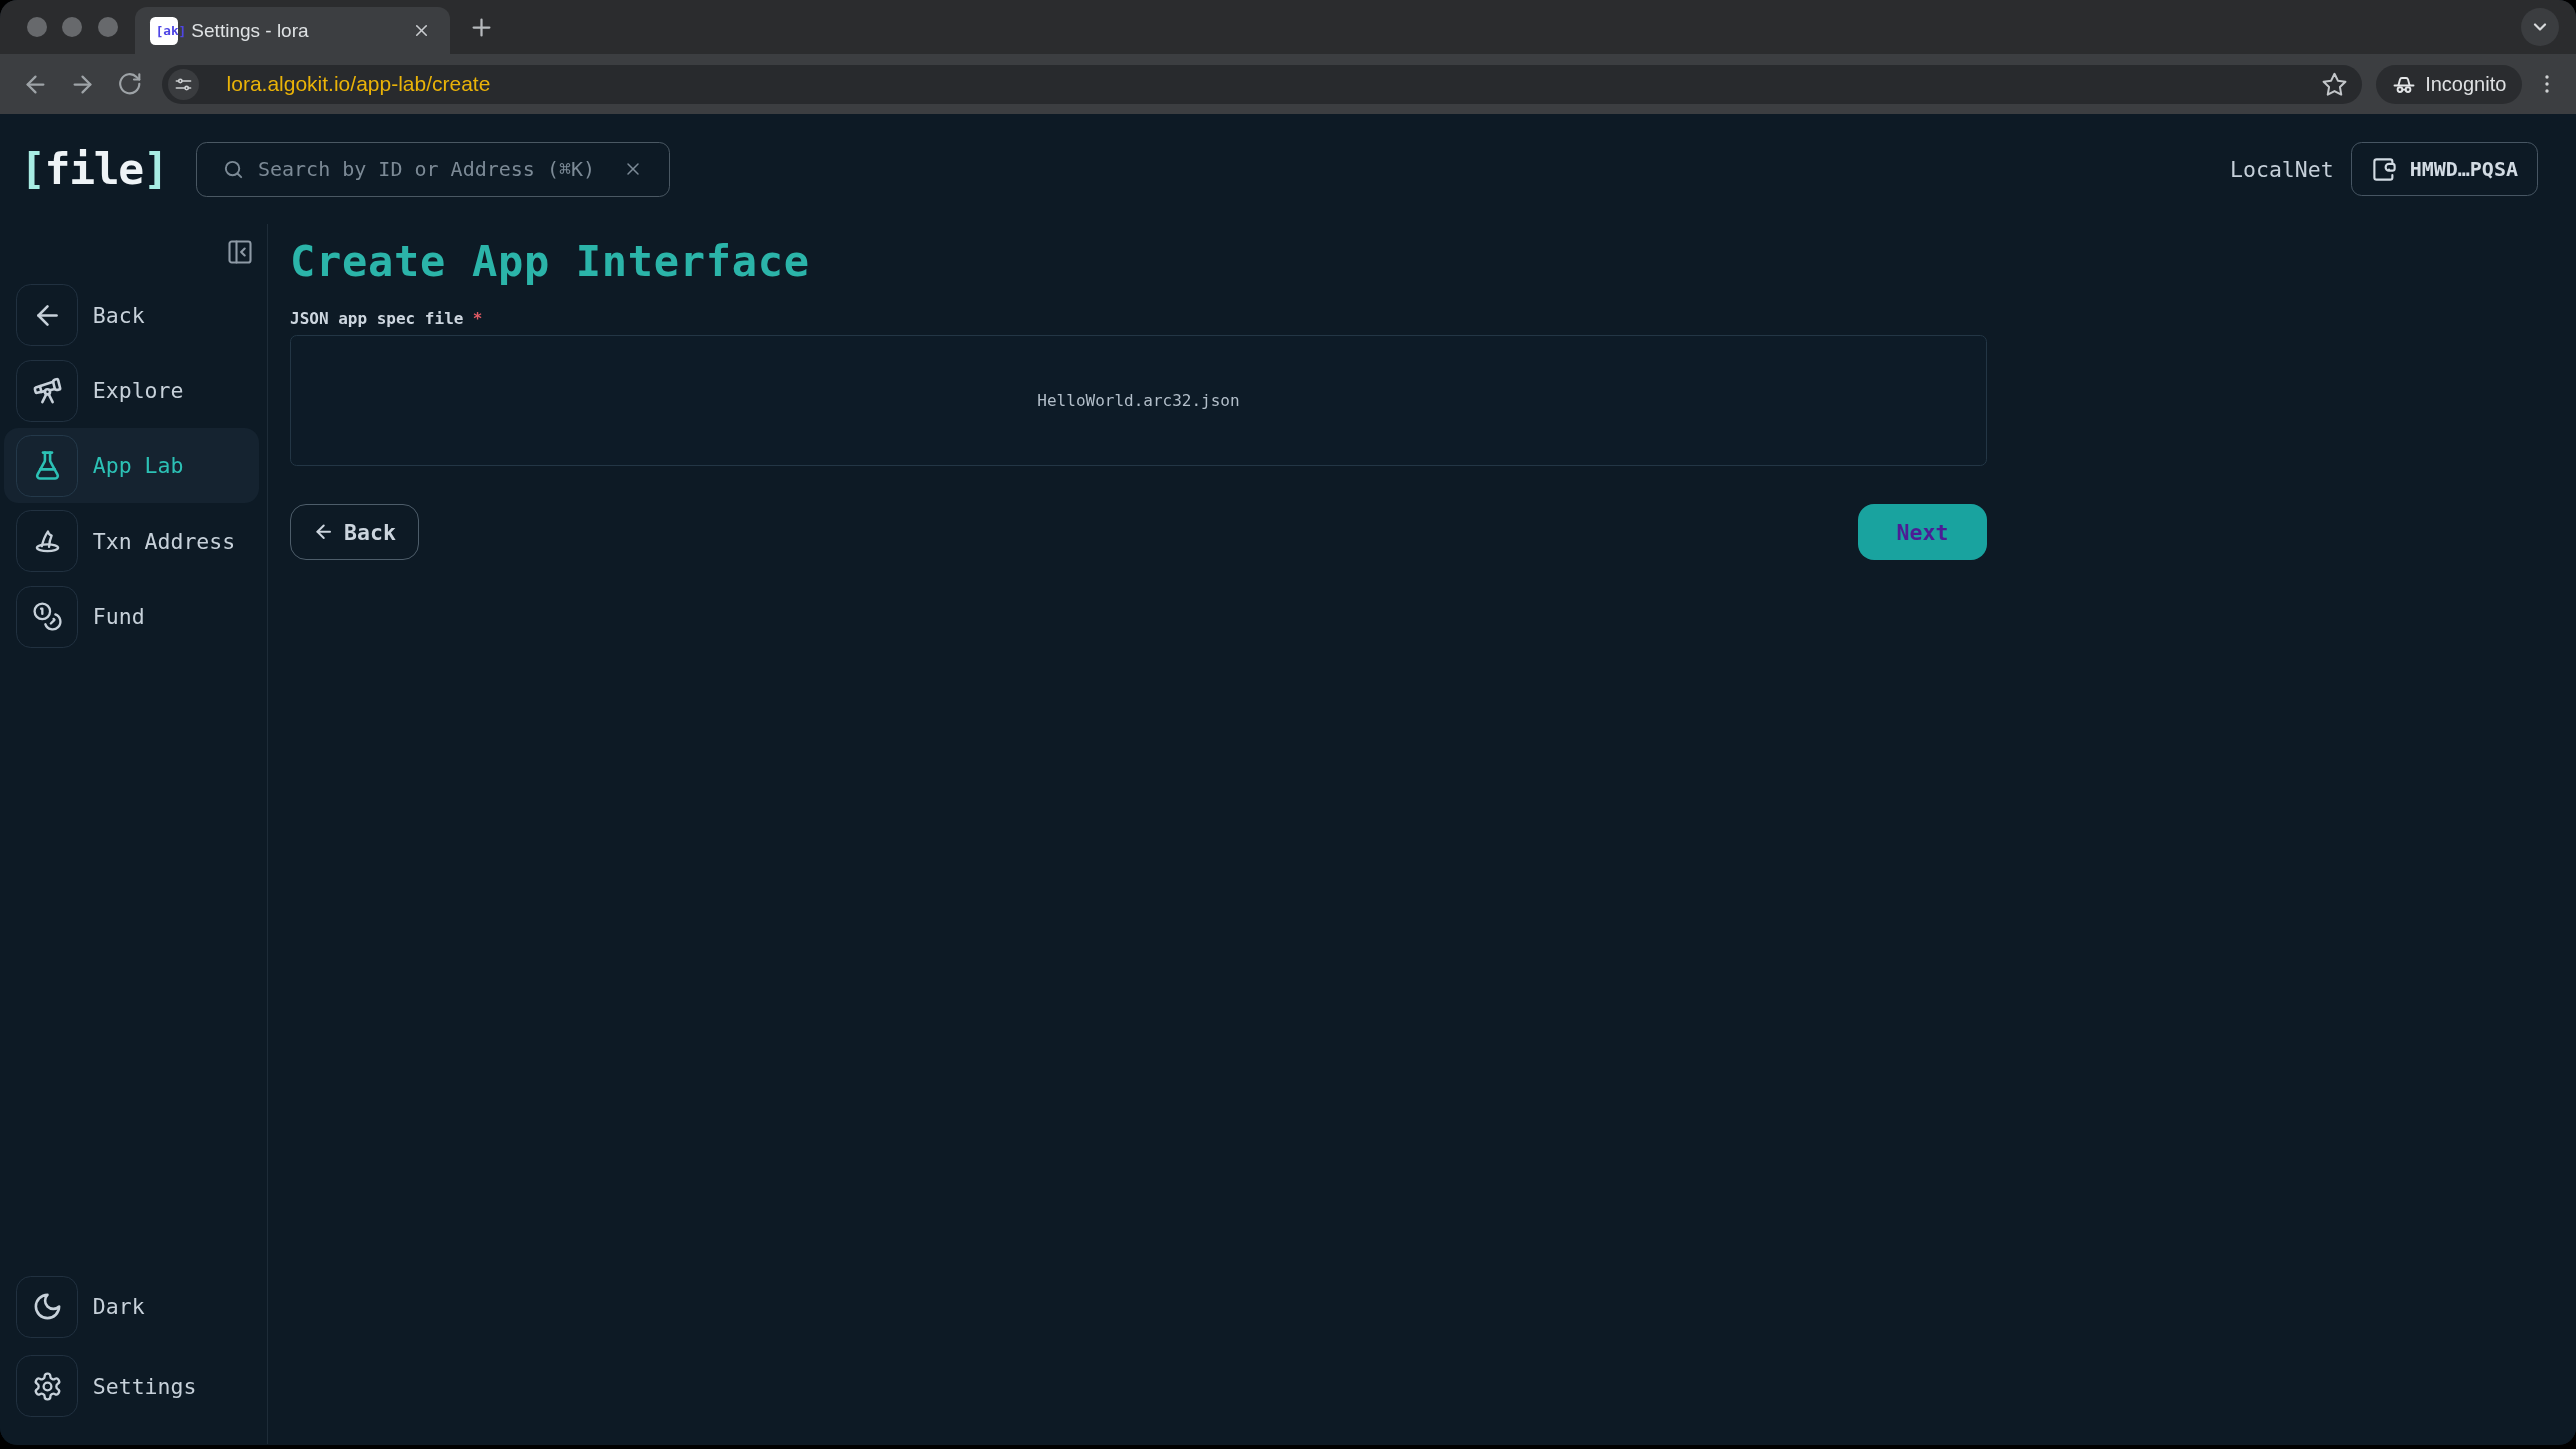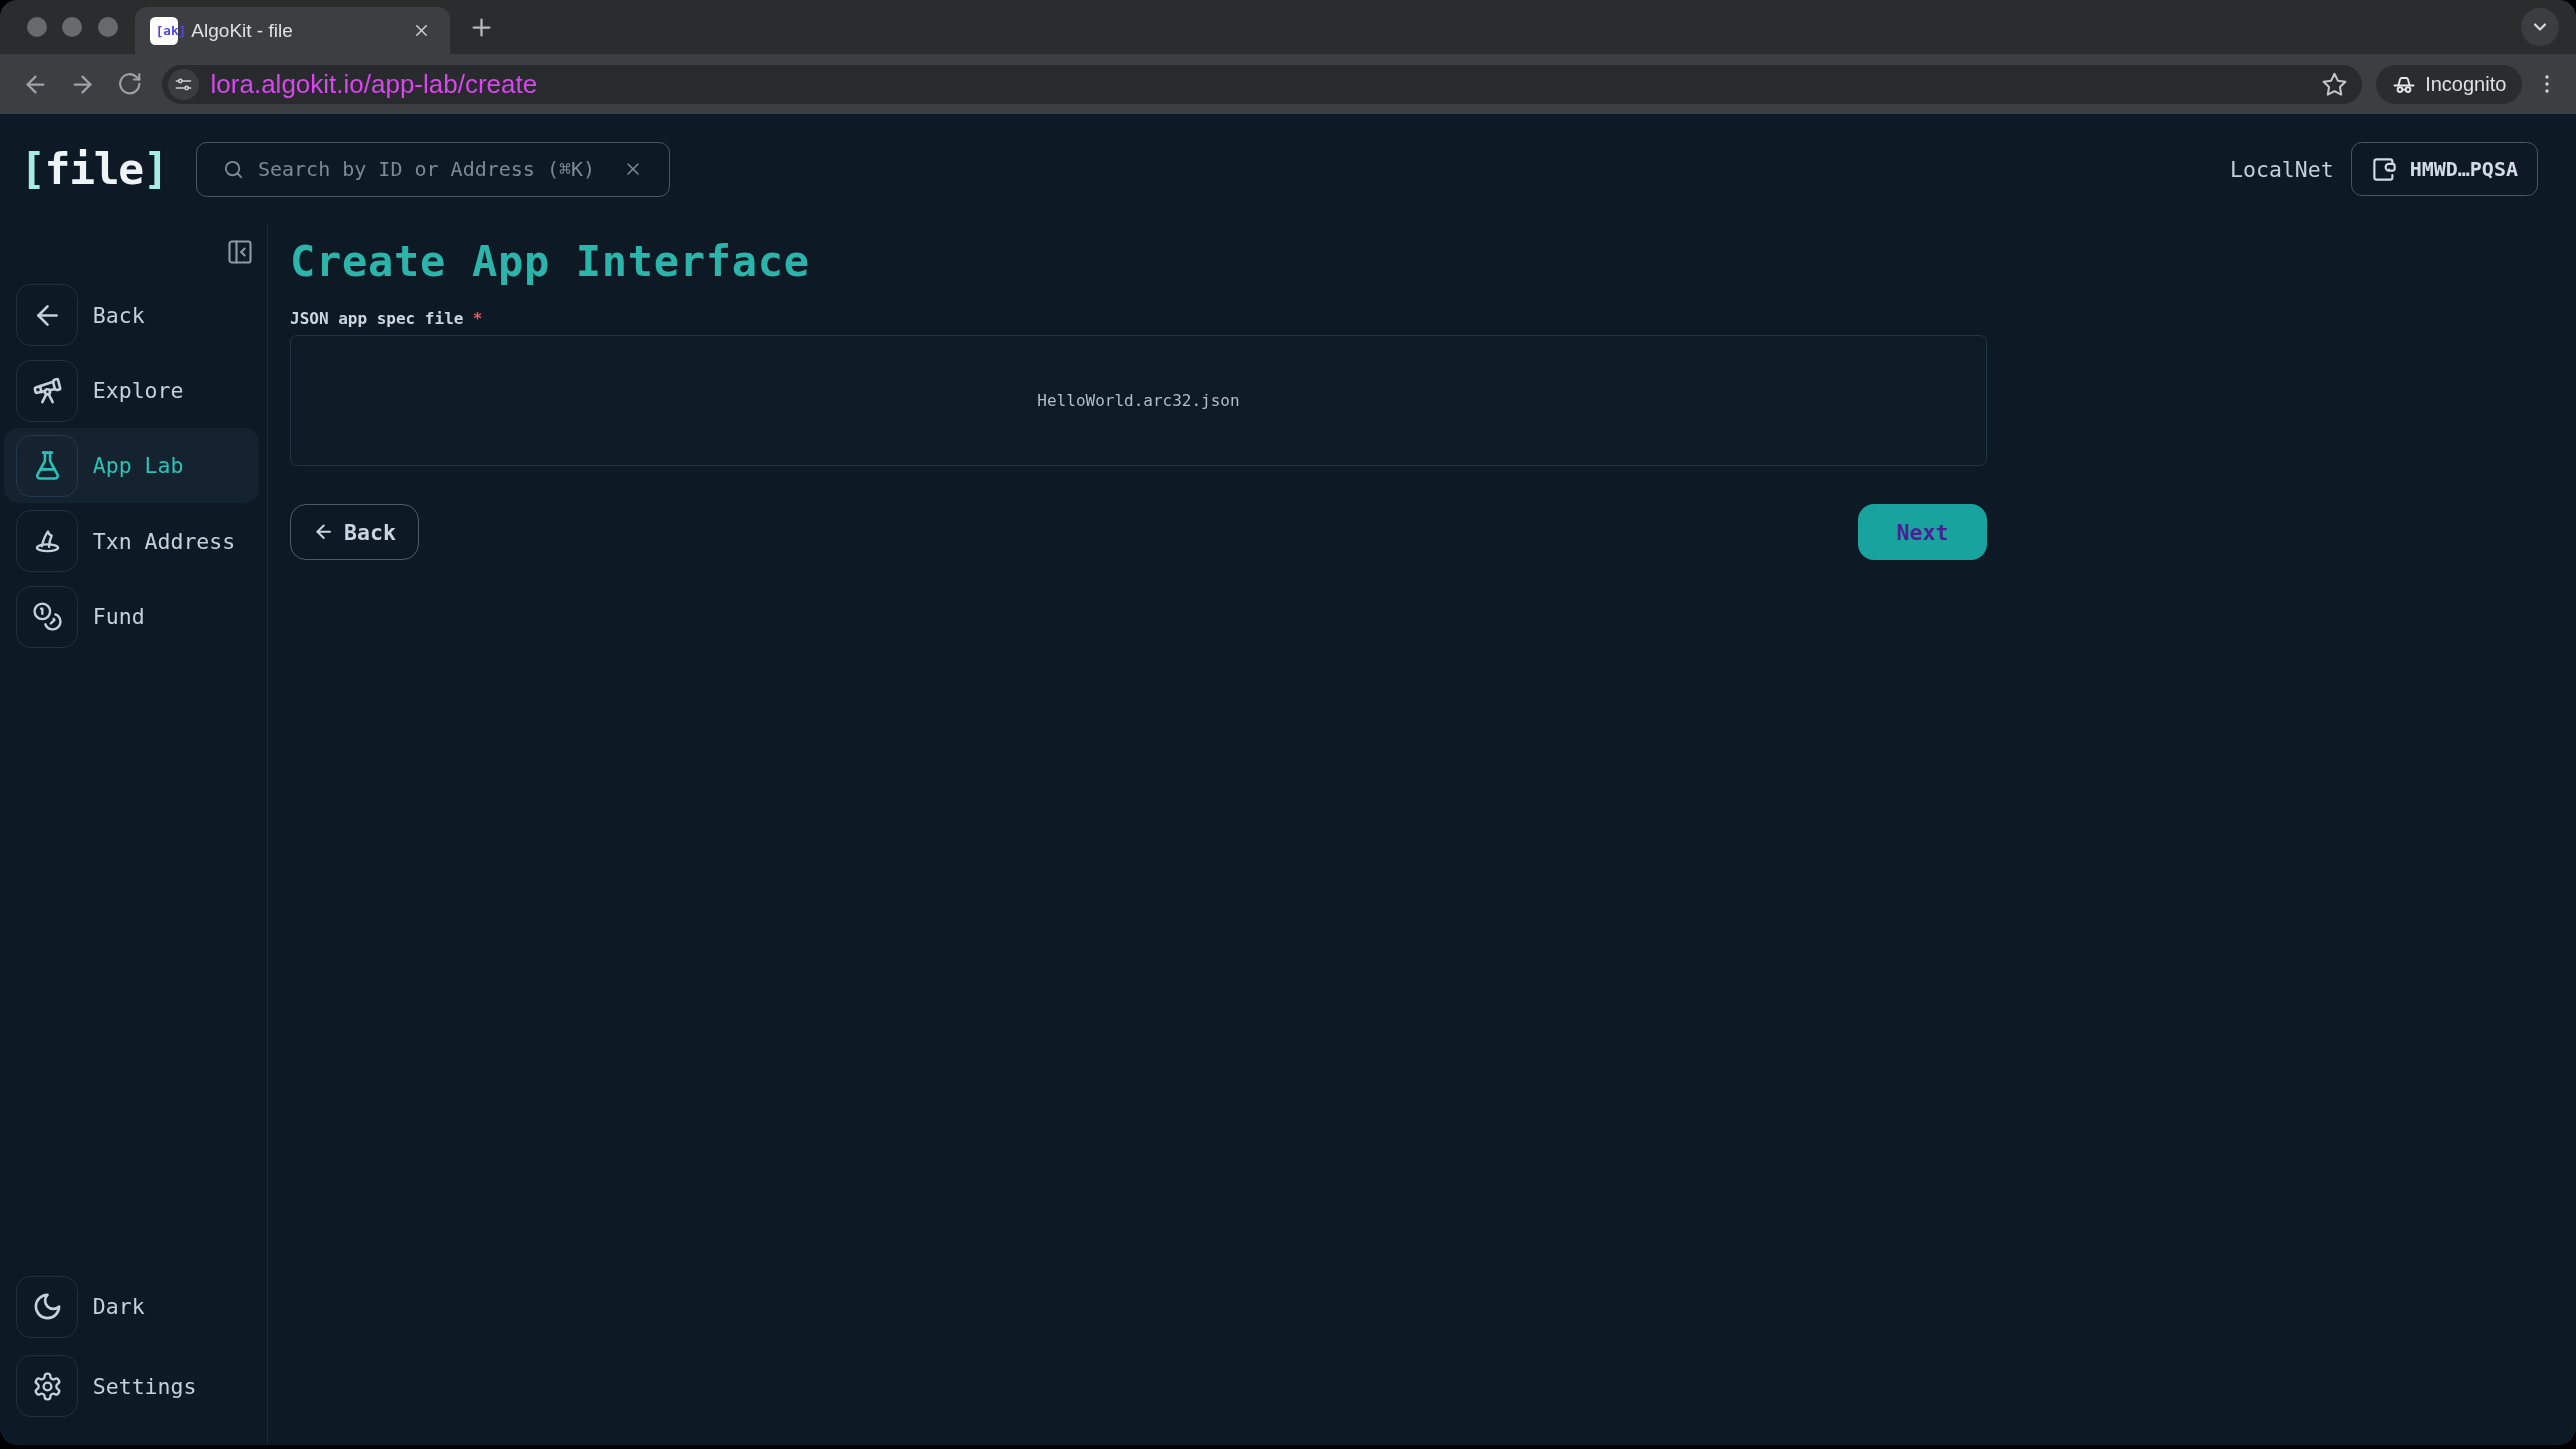--- a/index.html
+++ b/index.html
@@ -29,22 +29,22 @@
   .chevron-circle { width:38px; height:38px; border-radius:50%; background:#3b3d40;
                     margin-right:17.4px; color:#d8dadc; }
 
   .toolbar { height:60px; background:#3c3e41; display:flex; align-items:center;
              padding:0 16px; }
   .nav-ic { width:38px; height:38px; color:#9ea3a7; margin-right:9.4px; }
   .urlpill { flex:1; height:39px; background:#282a2d; border-radius:19.5px;
              display:flex; align-items:center; padding:0 13.4px 0 5.4px; margin:0 8px 0 4px; }
   .tune-circle { width:31px; height:31px; border-radius:50%; background:#3a3c3f;
                  color:#cdd0d2; display:flex; align-items:center; justify-content:center; }
-  .url-text { flex:1; margin-left:12px; font-family:"Liberation Sans","DejaVu Sans",sans-serif;
-              font-size:26px; color:#d946ef; }
+  .url-text { flex:1; margin-left:28px; font-family:"Liberation Sans","DejaVu Sans",sans-serif;
+              font-size:21px; color:#eab308; }
   .star { width:29.5px; height:29.5px; color:#c3c6c9; }
   .incog-badge { height:39px; background:#2a2c2f; border-radius:19.5px; display:flex;
                  align-items:center; gap:9.4px; padding:0 16px; margin-left:5.4px; }
   .incog-badge svg { color:#e4e6e8; }
   .incog-label { font-family:"Liberation Sans","DejaVu Sans",sans-serif;
                  font-size:20px; color:#dfe1e3; }
   .dots { width:27px; height:38px; color:#cfd1d3; margin-left:10.7px; }
 
   
   .app { height:1330px; display:flex; flex-direction:column; background:#0d1a25; }
@@ -107,21 +107,21 @@
 <div class="window">
 
   <div class="tabstrip">
     <div class="lights">
       <div class="light"></div>
       <div class="light"></div>
       <div class="light"></div>
     </div>
     <div class="tab">
       <div class="favicon">[ak]</div>
-      <div class="tab-title">AlgoKit - file</div>
+      <div class="tab-title">Settings - lora</div>
       <span class="icon-btn" style="width:27px;height:27px">
         <svg width="19" height="19" viewBox="0 0 24 24" fill="none" stroke="currentColor" stroke-width="2" stroke-linecap="round">
             <path d="M18 6 6 18"></path>
             <path d="m6 6 12 12"></path>
           </svg>
       </span>
     </div>
     <span class="icon-btn newtab">
       <svg width="27" height="27" viewBox="0 0 24 24" fill="none" stroke="currentColor" stroke-width="2" stroke-linecap="round">
           <path d="M12 5v14"></path>

